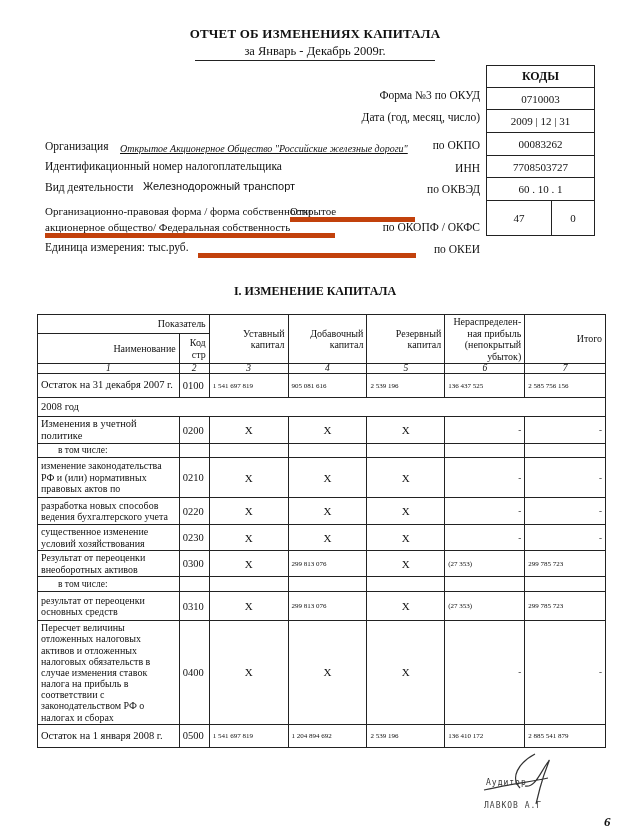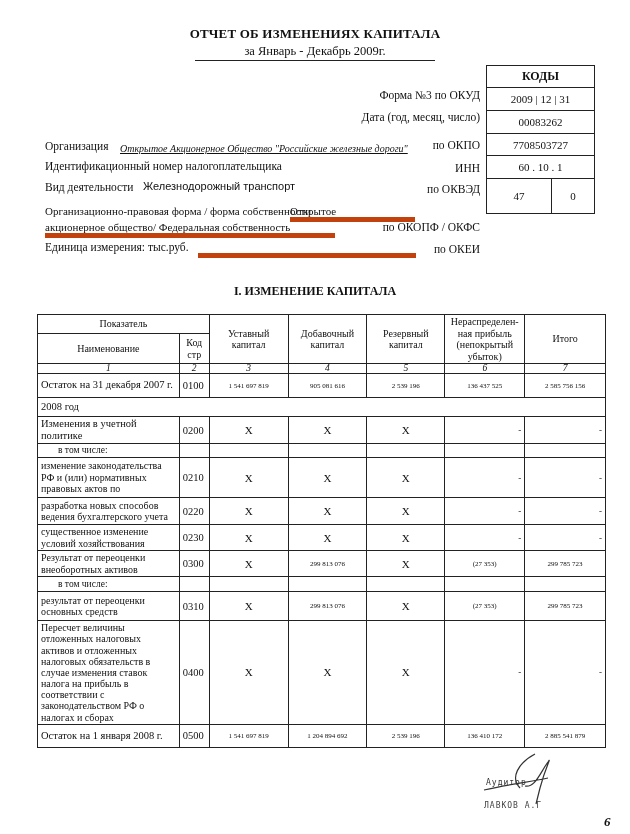--- a/index.html
+++ b/index.html
@@ -10,26 +10,26 @@
   .lbl{font-size:11.5px;white-space:nowrap;}
   .rlbl{font-size:11.5px;white-space:nowrap;text-align:right;}
   .uline{border-bottom:5px solid #c2410c;}
   .org{font-style:italic;text-decoration:underline;font-size:10px;}
   .codes{left:486px;top:65px;width:109px;border:1.5px solid #222;border-collapse:collapse;font-size:11px;}
   .codes td{border:1px solid #222;text-align:center;padding:0;height:21px;}
   .codes .hdr{font-weight:bold;font-size:12px;}
   .sec{left:0;width:630px;top:284px;text-align:center;font-weight:bold;font-size:12px;}
   table.main{position:absolute;left:37px;top:314px;width:569px;border-collapse:collapse;font-size:10.5px;}
   table.main td{border:1px solid #222;padding:1px 3px;vertical-align:middle;}
-  table.main .h{text-align:center;font-size:10px;line-height:1.15;}
+  table.main .h{text-align:right;font-size:10px;line-height:1.15;}
   table.main .num{text-align:center;font-style:italic;font-size:9.5px;padding:0;height:9px;line-height:9px;}
   table.main .name{text-align:left;line-height:1.15;}
   table.main .code{}
   table.main .x{text-align:center;font-size:11px;}
-  table.main .v{text-align:center;font-size:7px;}
+  table.main .v{text-align:left;font-size:7px;}
   table.main .d{text-align:right;font-size:9px;}
   .indent{padding-left:20px !important;}
   .sig{left:486px;top:778px;font-family:"DejaVu Sans Mono",monospace;font-size:8px;color:#333;letter-spacing:1px;}
   .sig2{left:484px;top:801px;font-family:"DejaVu Sans Mono",monospace;font-size:8px;color:#444;letter-spacing:1px;text-align:center;}
   .page{left:604px;top:814px;font-size:13px;font-weight:bold;font-style:italic;}
 </style>
 </head>
 <body>
 
 <div class="abs title">ОТЧЕТ ОБ ИЗМЕНЕНИЯХ КАПИТАЛА</div>
@@ -40,20 +40,23 @@
 <div class="abs rlbl" style="right:150px;top:139px;">по ОКПО</div>
 <div class="abs rlbl" style="right:150px;top:162px;">ИНН</div>
 <div class="abs rlbl" style="right:150px;top:183px;">по ОКВЭД</div>
 <div class="abs rlbl" style="right:150px;top:221px;">по ОКОПФ / ОКФС</div>
 <div class="abs rlbl" style="right:150px;top:243px;">по ОКЕИ</div>
 
 <table class="abs codes">
   <tbody>
       <tr style="height:22px">
         <td colspan="2" class="hdr">КОДЫ</td>
+      </tr>
+  <tr>
+        <td colspan="2">0710003</td>
       </tr>
   <tr style="height:23px">
         <td colspan="2">2009  |  12  |  31</td>
       </tr>
   <tr style="height:23px">
         <td colspan="2">00083262</td>
       </tr>
   <tr style="height:22px">
         <td colspan="2">7708503727</td>
       </tr>

